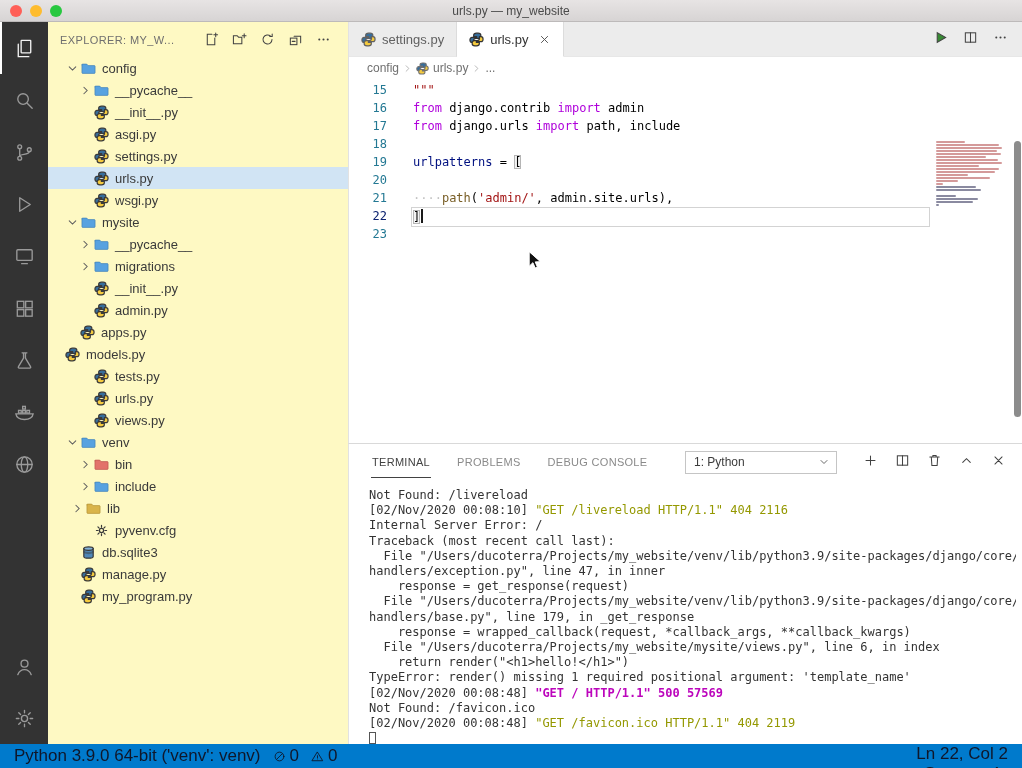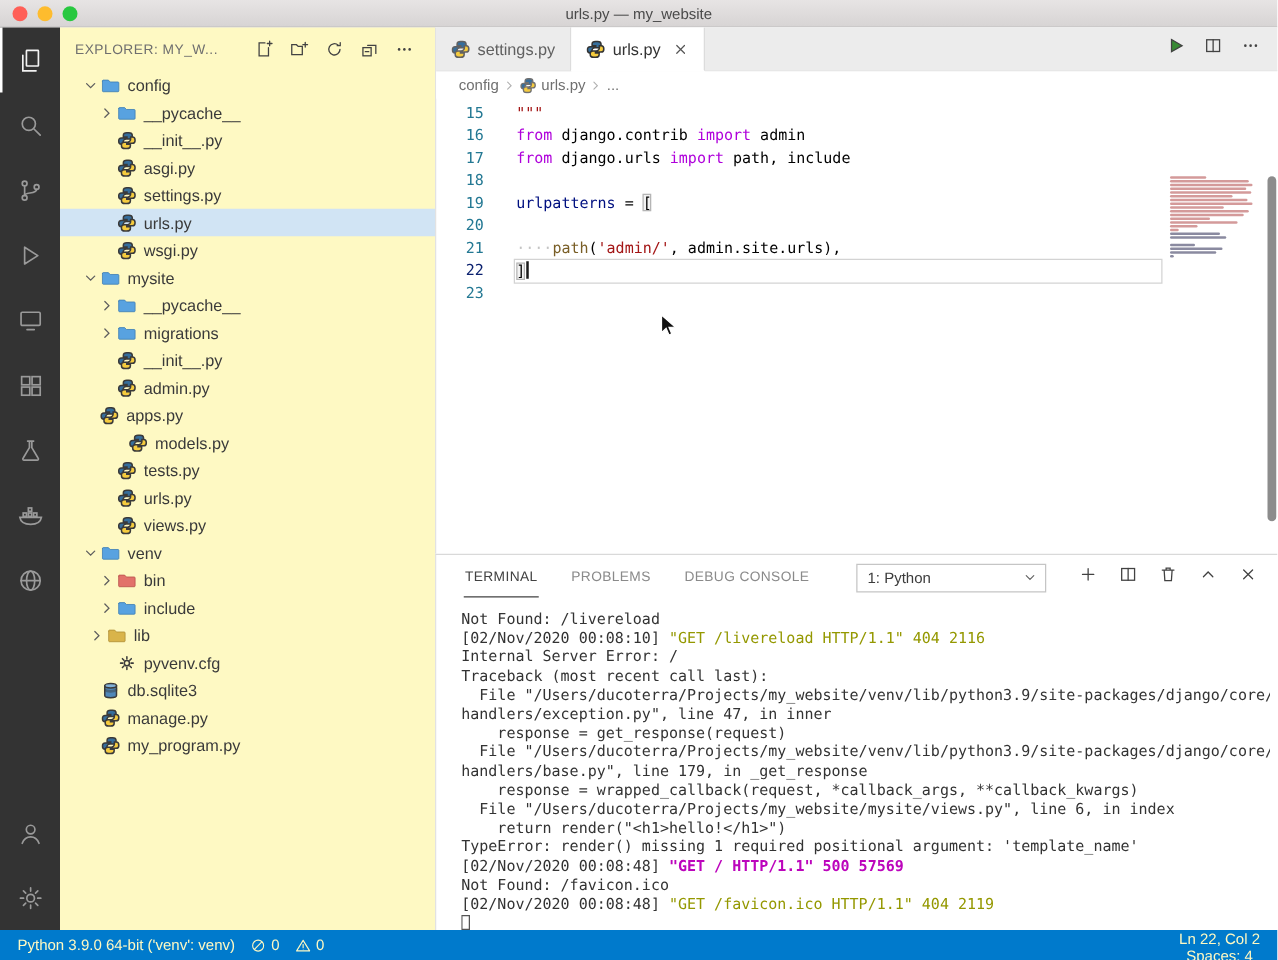--- a/index.html
+++ b/index.html
@@ -86,21 +86,21 @@
   .p-action { display:flex; color:#424242; cursor:pointer; }
   .p-action svg { width:15px; height:15px; stroke-width:1.1; }
   #term { position:absolute; left:20px; top:44px; right:6px; bottom:0; font-family:"DejaVu Sans Mono", monospace;
     font-size:12px; line-height:15.2px; color:var(--td,#333); overflow:hidden; }
   .t-line { white-space:pre; }
   .t-d { color:var(--td,#333); } .t-y { color:var(--y,#949800); } .t-m { color:var(--m,#bc05bc); font-weight:bold; }
   .t-caret { display:inline-block; width:7px; height:12px; border:1px solid #555; vertical-align:-2px; }
 
   
   #statusbar { position:absolute; left:0; right:0; bottom:0; height:24px; background:var(--accent,#007acc);
-    color:#fef9c3; display:flex; align-items:center; font-size:12px; padding:0 8px; }
+    color:#0f172a; display:flex; align-items:center; font-size:17px; padding:0 8px; }
   #sb-left, #sb-right { display:flex; align-items:center; height:100%; }
   #sb-right { margin-left:auto;flex-direction:column; }
   .sb-item { display:flex; align-items:center; gap:4px; padding:0 6px; height:100%; cursor:pointer; white-space:nowrap; }
   .sb-ic { display:flex; } .sb-ic svg { width:13px; height:13px; stroke-width:1.1; }
 
   #mouse-cursor { position:absolute; left:528px; top:251px; z-index:99; }
 </style>
 </head>
 <body>
 <div id="app">
@@ -402,21 +402,21 @@
         <div class="tree-row" style="padding-left: 15px;">
           <span class="tw"></span>
           <span class="fi">
             <svg viewBox="0 0 16 16" stroke="none">
               <path fill="#366e9c" d="M7.9 1.2c-1.9 0-2.9.9-2.9 2.2v1.6h3.1v.7H3.3C1.9 5.7 1 6.9 1 8.4s.9 2.7 2.3 2.7h1.5V9.3c0-1.4 1.2-2.6 2.6-2.6h3c1.2 0 2.2-1 2.2-2.2V3.4c0-1.3-1-2.2-2.9-2.2z"></path>
               <path fill="#f5cb3e" d="M8.1 14.8c1.9 0 2.9-.9 2.9-2.2V11H7.9v-.7h4.8c1.4 0 2.3-1.2 2.3-2.7s-.9-2.7-2.3-2.7h-1.5v1.8c0 1.4-1.2 2.6-2.6 2.6h-3c-1.2 0-2.2 1-2.2 2.2v1.1c0 1.3 1 2.2 2.9 2.2z"></path>
             </svg>
           </span>
           <span class="tree-label">apps.py</span>
         </div>
-        <div class="tree-row" style=" margin-left: 38px;">
+        <div class="tree-row" style="">
           <span class="tw"></span>
           <span class="fi">
             <svg viewBox="0 0 16 16" stroke="none">
               <path fill="#366e9c" d="M7.9 1.2c-1.9 0-2.9.9-2.9 2.2v1.6h3.1v.7H3.3C1.9 5.7 1 6.9 1 8.4s.9 2.7 2.3 2.7h1.5V9.3c0-1.4 1.2-2.6 2.6-2.6h3c1.2 0 2.2-1 2.2-2.2V3.4c0-1.3-1-2.2-2.9-2.2z"></path>
               <path fill="#f5cb3e" d="M8.1 14.8c1.9 0 2.9-.9 2.9-2.2V11H7.9v-.7h4.8c1.4 0 2.3-1.2 2.3-2.7s-.9-2.7-2.3-2.7h-1.5v1.8c0 1.4-1.2 2.6-2.6 2.6h-3c-1.2 0-2.2 1-2.2 2.2v1.1c0 1.3 1 2.2 2.9 2.2z"></path>
             </svg>
           </span>
           <span class="tree-label">models.py</span>
         </div>
         <div class="tree-row" style="padding-left: 29px;">

